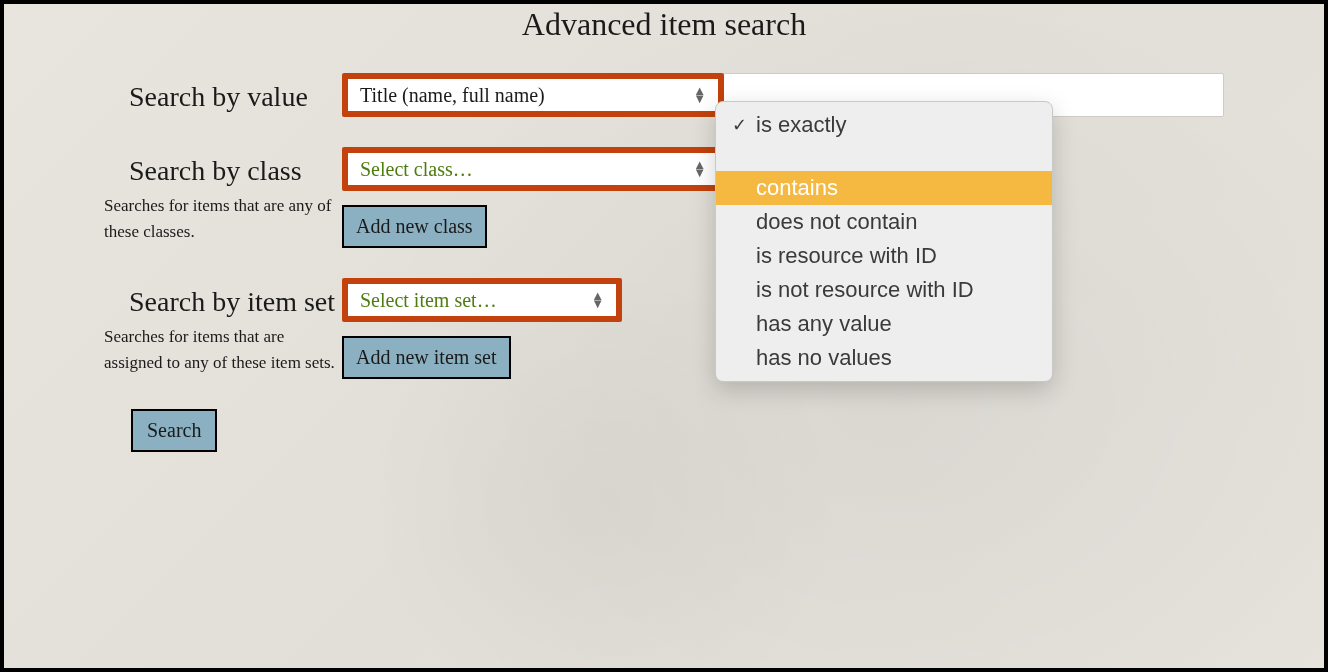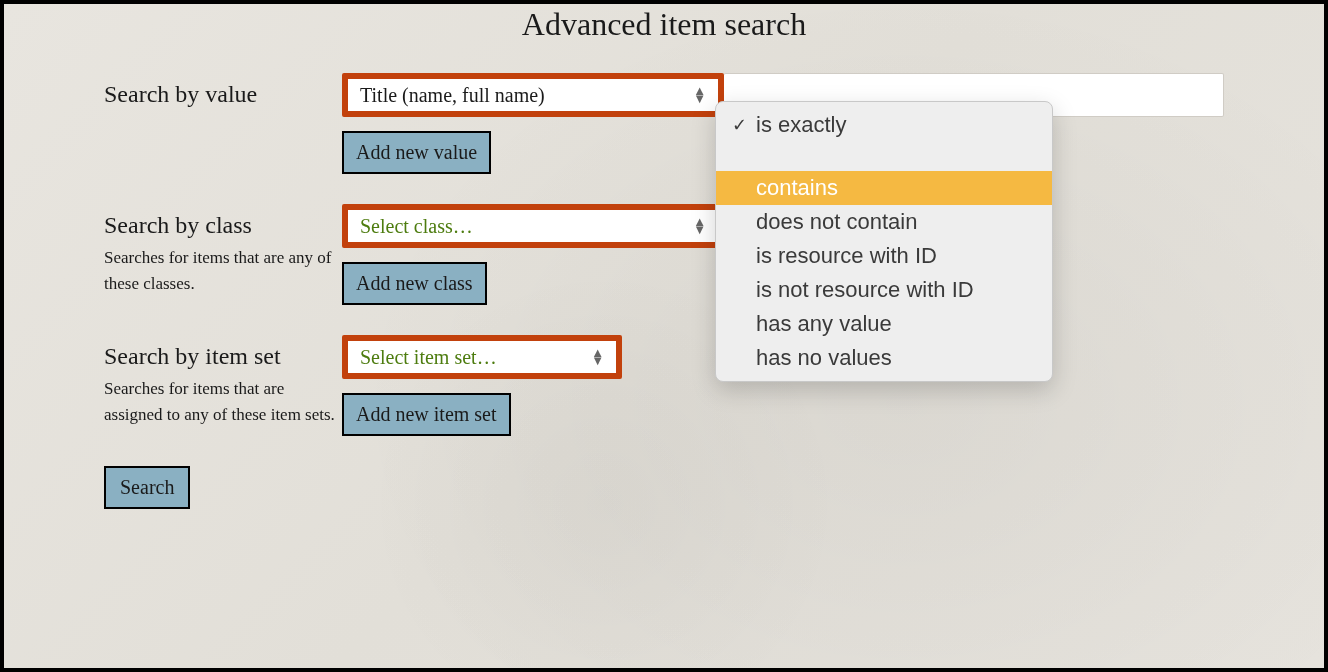--- a/index.html
+++ b/index.html
@@ -45,23 +45,24 @@
       display: flex;
       align-items: flex-start;
       margin-bottom: 30px;
     }
     .label-col {
       width: 238px;
       flex-shrink: 0;
       padding-top: 8px;
     }
     .label-main {
-      font-size: 24px;
+      font-size: 28px;
       font-weight: normal;
       color: #1a1a1a;
+      margin-left: 25px;
     }
     .label-desc {
       font-size: 17px;
       color: #1a1a1a;
       margin-top: 6px;
       line-height: 1.5;
     }
     .field-col {
       flex: 1;
       position: relative;
@@ -133,20 +134,21 @@
     }
     .search-btn {
       display: inline-block;
       background: #8ab0c2;
       border: 2px solid #000;
       padding: 8px 14px;
       font-size: 20px;
       font-family: Georgia, 'Times New Roman', serif;
       color: #1a1a1a;
       cursor: pointer;
+      margin-left: 27px;
     }
     .dropdown-overlay {
       position: absolute;
       top: 97px;
       left: 711px;
       width: 338px;
       background: #eeeeee;
       border: 1px solid #c8c8c8;
       border-radius: 8px;
       box-shadow: 0 8px 24px rgba(0,0,0,0.18);
@@ -196,21 +198,20 @@
       </div>
       <div class="field-col">
         <div class="select-wide">
           <span>Title (name, full name)</span>
           <span class="sort-arrows">
             <span>▲</span>
               <span>▼</span>
           </span>
         </div>
         <div class="text-input-wide"></div>
-        <button class="btn">Add new value</button>
       </div>
     </div>
 
     <div class="row">
       <div class="label-col">
         <div class="label-main">Search by class</div>
         <div class="label-desc">Searches for items that are any of these classes.</div>
       </div>
       <div class="field-col">
         <div class="select-wide">

